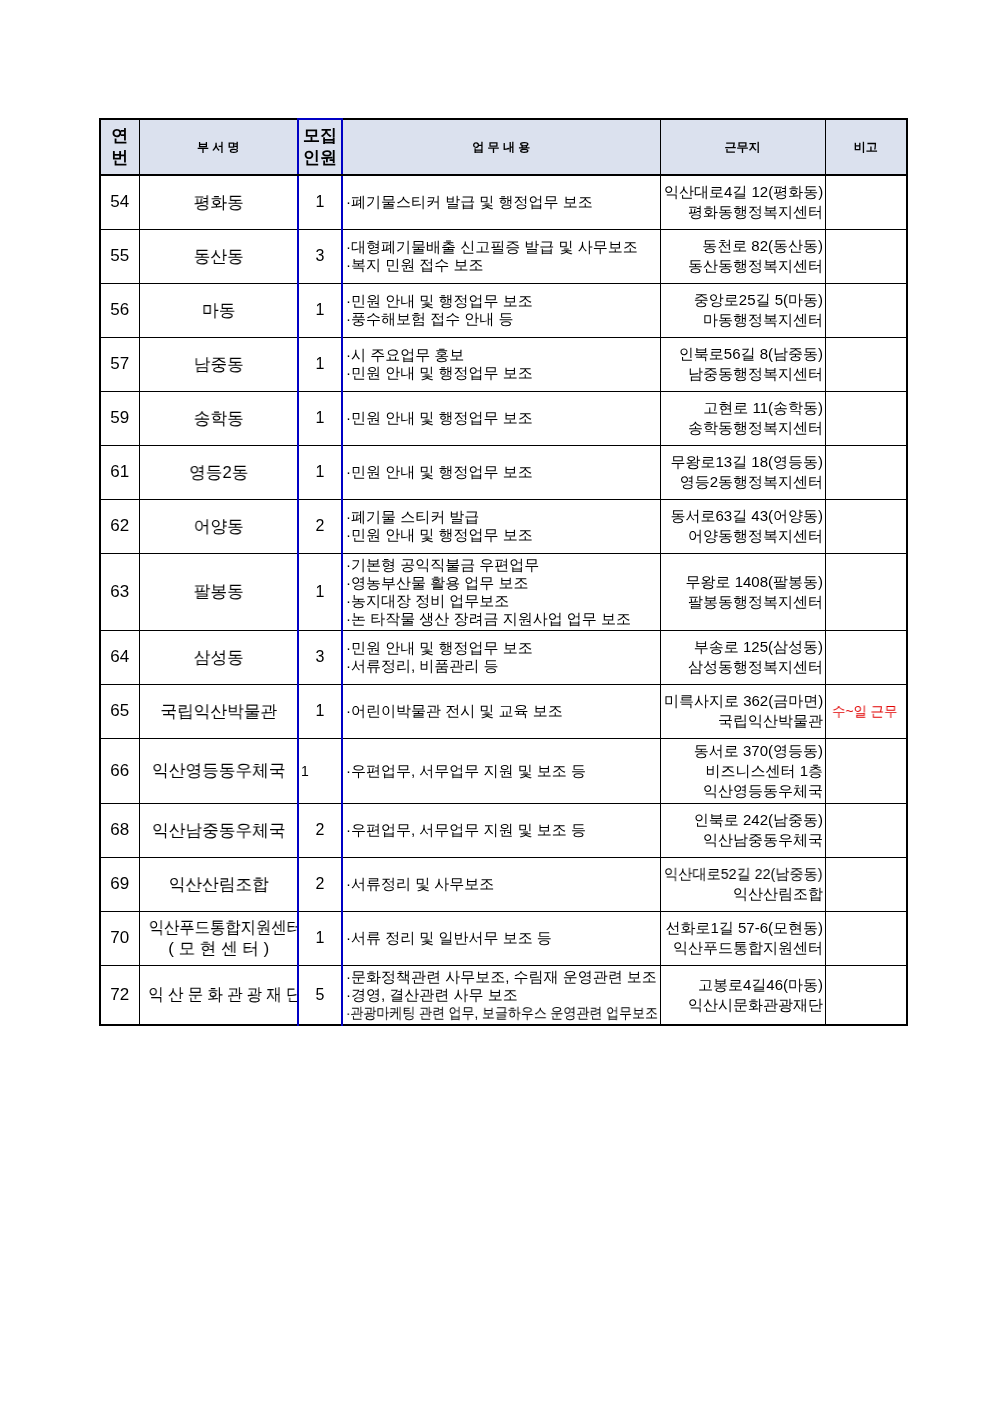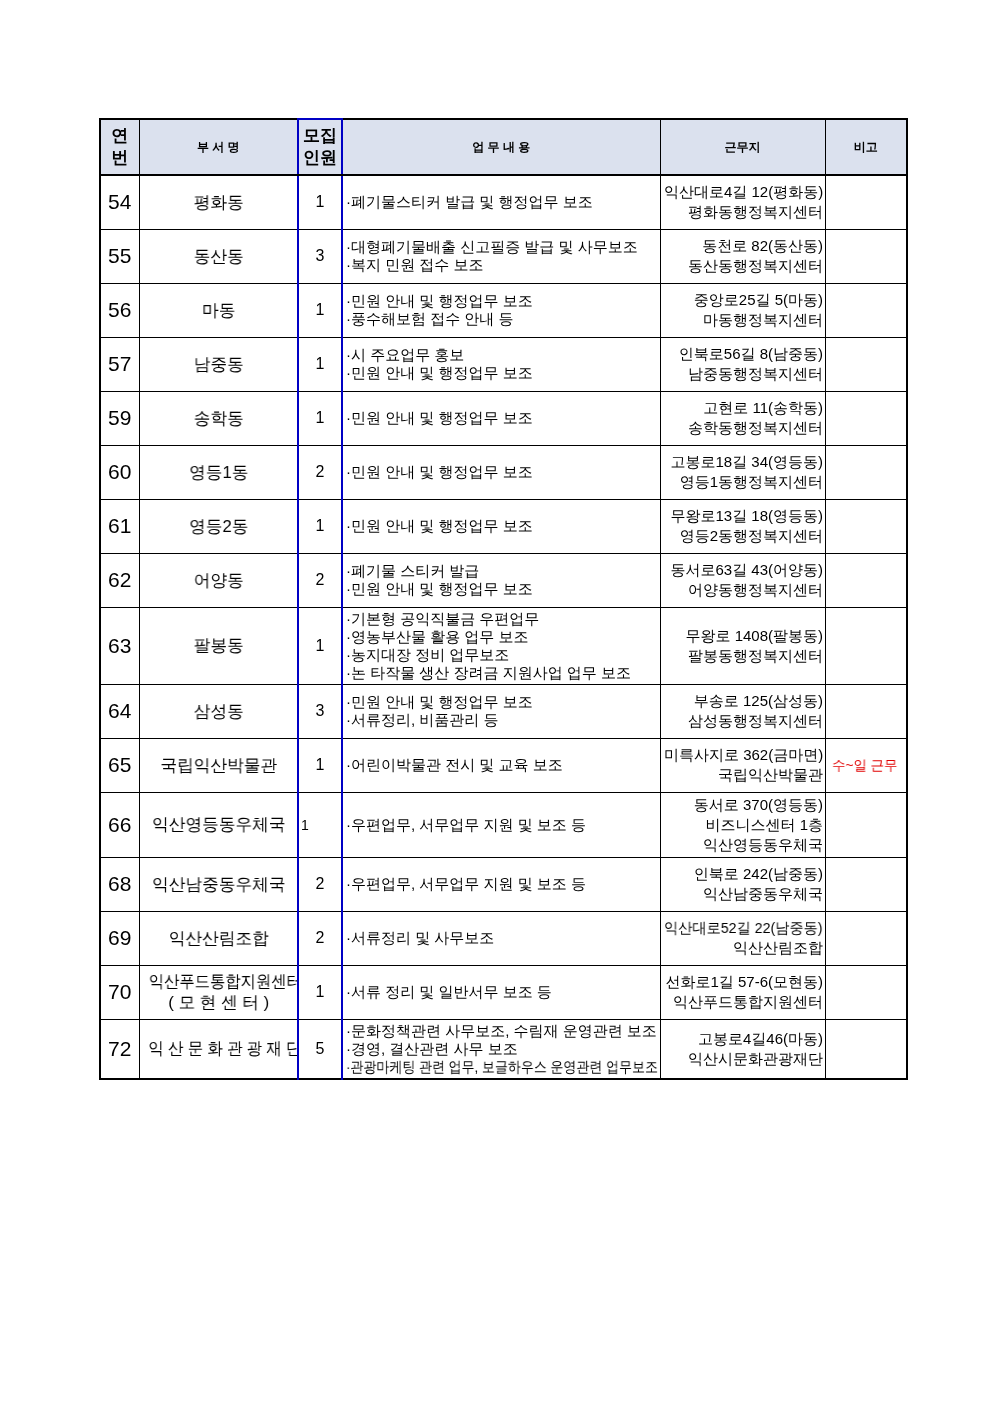--- a/index.html
+++ b/index.html
@@ -40,21 +40,21 @@
   }
   th.col-no{font-size:17px;line-height:22px;}
 
   tbody tr{height:54px;}
   td{
     border:1px solid #000;
     vertical-align:middle;
     padding:2px 2px;
     overflow:hidden;
   }
-  td.c-no{text-align:center;font-size:21px;}
+  td.c-no{text-align:center;font-size:17px;}
   td.c-dept{text-align:center;font-size:17px;padding:2px 1px;}
   td.c-count{
     text-align:center;font-size:16px;
     border-left:2px solid #0000c4;
     border-right:2px solid #0000c4;
   }
   td.c-count.left{text-align:left;font-size:14px;padding-left:2px;}
   td.c-duty{text-align:left;font-size:15px;padding-left:3px;padding-right:2px;}
   td.c-loc{text-align:right;font-size:15px;padding-left:3px;padding-right:2px;}
   td.c-note{text-align:center;font-size:14px;padding:0 1px;}
@@ -164,35 +164,20 @@
           <td class="c-duty">
             <span class="duty-line fit">·민원 안내 및 행정업무 보조</span>
           </td>
           <td class="c-loc">
             <span class="loc-line fit">고현로 11(송학동)</span>
             <span class="loc-line fit">송학동행정복지센터</span>
           </td>
           <td class="c-note"></td>
         </tr>
         <tr>
-          <td class="c-no">60</td>
-          <td class="c-dept">
-            <span class="dept-line fit fit-center" style="transform: scaleX(0.980769); transform-origin: center center;">영등1동</span>
-          </td>
-          <td class="c-count">2</td>
-          <td class="c-duty">
-            <span class="duty-line fit">·민원 안내 및 행정업무 보조</span>
-          </td>
-          <td class="c-loc">
-            <span class="loc-line fit">고봉로18길 34(영등동)</span>
-            <span class="loc-line fit">영등1동행정복지센터</span>
-          </td>
-          <td class="c-note"></td>
-        </tr>
-        <tr>
           <td class="c-no">61</td>
           <td class="c-dept">
             <span class="dept-line fit fit-center" style="transform: scaleX(0.980769); transform-origin: center center;">영등2동</span>
           </td>
           <td class="c-count">1</td>
           <td class="c-duty">
             <span class="duty-line fit">·민원 안내 및 행정업무 보조</span>
           </td>
           <td class="c-loc">
             <span class="loc-line fit">무왕로13길 18(영등동)</span>

